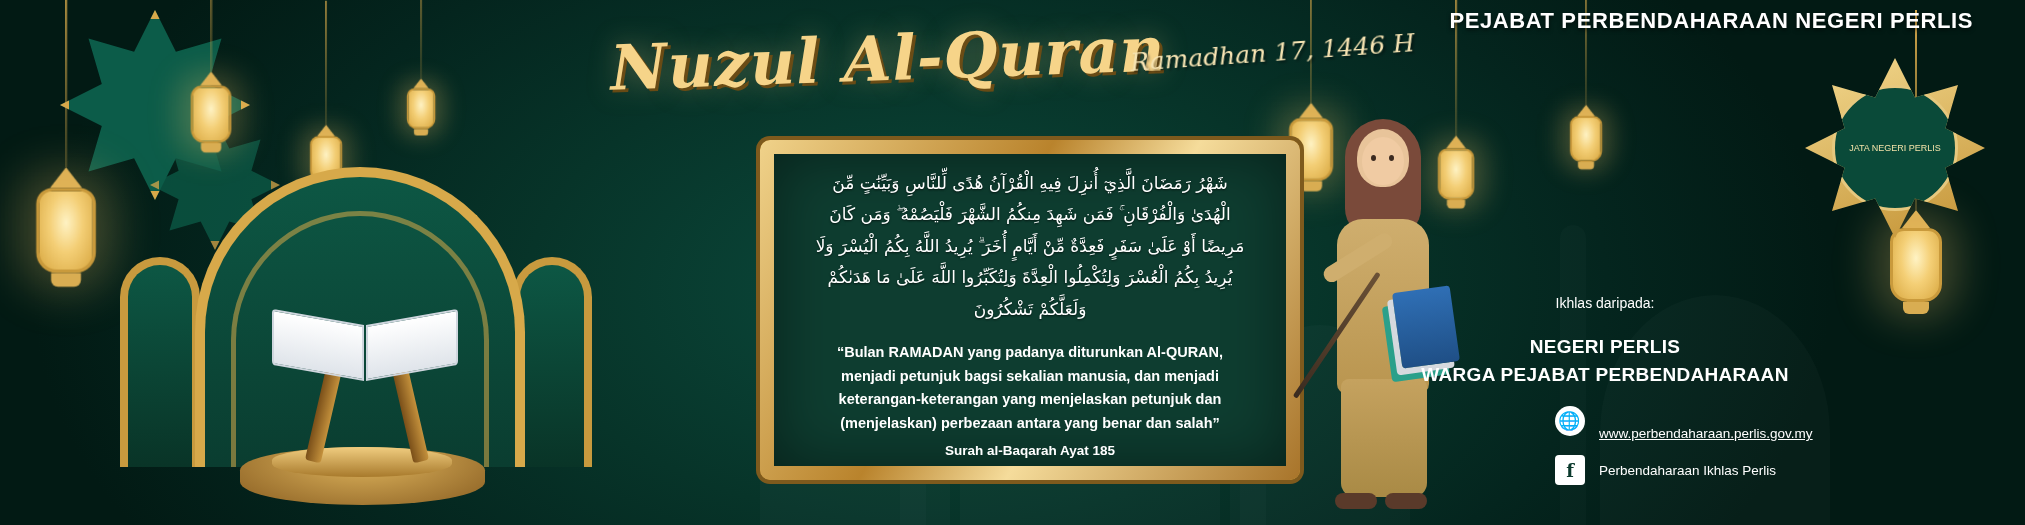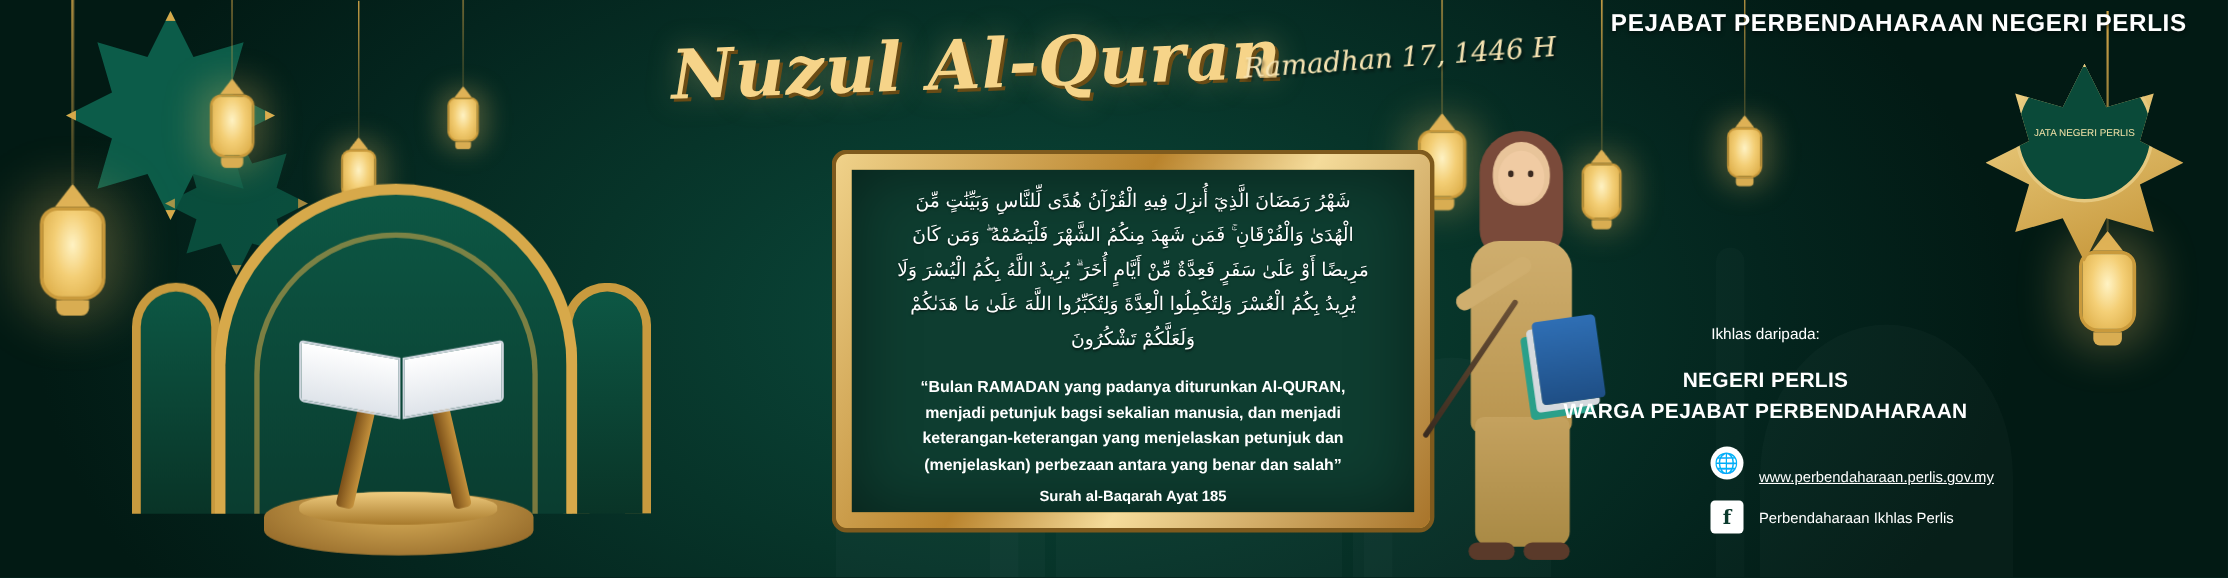--- a/index.html
+++ b/index.html
@@ -56,21 +56,21 @@
     transform: rotate(0deg);
     clip-path: polygon(50% 0%, 61% 22%, 85% 15%, 78% 39%, 100% 50%, 78% 61%, 85% 85%, 61% 78%, 50% 100%, 39% 78%, 15% 85%, 22% 61%, 0% 50%, 22% 39%, 15% 15%, 39% 22%);
   }
   .star-left-1 { left: 60px; top: 10px; width: 190px; height: 190px; }
   .star-left-2 { left: 150px; top: 120px; width: 130px; height: 130px; opacity: .75; }
 
   .badge-star {
     position: absolute; right: 40px; top: 58px; width: 180px; height: 180px;
     background: linear-gradient(160deg,#f3d98f,#c39234);
     clip-path: polygon(50% 0%, 61% 22%, 85% 15%, 78% 39%, 100% 50%, 78% 61%, 85% 85%, 61% 78%, 50% 100%, 39% 78%, 15% 85%, 22% 61%, 0% 50%, 22% 39%, 15% 15%, 39% 22%);
-    display: flex; align-items: flex-start; justify-content: center;
+    display: flex; align-items: center; justify-content: center;
   }
   .badge-inner {
     width: 126px; height: 126px; border-radius: 50%;
     background: #0a4a39;
     border: 3px solid #e6c87e;
     display: flex; align-items: center; justify-content: center;
     color: #f2e2a8; font-size: 9px; text-align: center; line-height: 1.15;
     padding: 6px;
   }
 
@@ -237,21 +237,21 @@
     position: absolute; left: 1130px; top: 38px;
     font-family: "DejaVu Serif", serif;
     font-style: italic;
     font-size: 25px;
     color: #f6e3b2;
     transform: rotate(-4deg);
     text-shadow: 2px 2px 3px rgba(0,0,0,.5);
   }
 
   .org-title {
-    position: absolute; right: 37px; top: 8px;
+    position: absolute; right: 52px; top: 8px;
     font-size: 22px; font-weight: bold; letter-spacing: .6px;
     color: #ffffff;
     text-shadow: 0 2px 4px rgba(0,0,0,.6);
   }
 
   .ikhlas {
     position: absolute; right: 210px; top: 295px; width: 420px;
     text-align: center; color: #ffffff; font-size: 14px;
   }
   .ikhlas .from { font-size: 14px; margin-bottom: 22px; }

